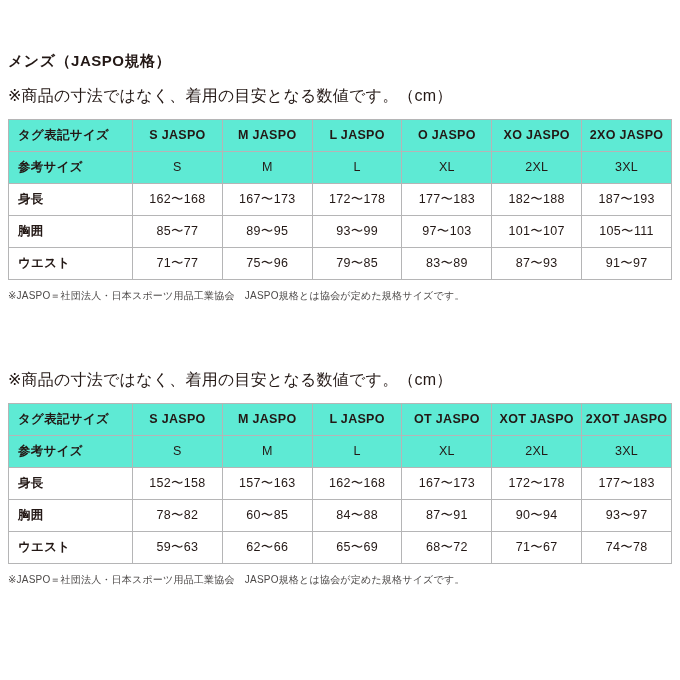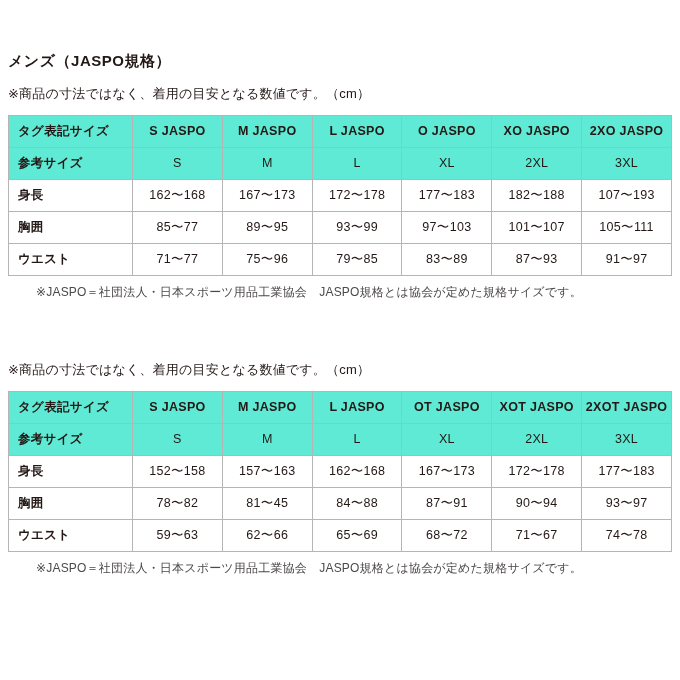--- a/index.html
+++ b/index.html
@@ -31,23 +31,23 @@
 
   .sec-title {
     font-size: 15px;
     font-weight: bold;
     letter-spacing: 0.5px;
     color: #231815;
     margin: 0 0 16px 0;
     line-height: 1.2;
   }
   .sec-note {
-    font-size: 13px;
-    color: #231815;
-    margin: 4px 0 12px 0;
+    font-size: 16px;
+    color: #231815;
+    margin: 12px 0 12px 0;
     line-height: 1.3;
     letter-spacing: 0.2px;
   }
   table.size-table {
     border-collapse: collapse;
     width: 664px;
     table-layout: fixed;
   }
   table.size-table td {
     border: 1px solid #b5b5b6;
@@ -69,26 +69,25 @@
   table.size-table tr.head-row td {
     font-weight: bold;
   }
   table.size-table tr.head-row td.rowhead {
     font-weight: bold;
   }
   table.size-table tr.band td {
     background: #5eead4;
   }
   .foot-note {
-    font-size: 12px;
+    font-size: 10px;
     color: #4c4948;
     margin-top: 9px;
     letter-spacing: 0.2px;
     line-height: 1.3;
-    margin-left: 28px;
   }
 </style>
 </head>
 <body>
 
 <div class="page">
 
   <div class="section section-men">
     <h2 class="sec-title">メンズ（JASPO規格）</h2>
     <p class="sec-note">※商品の寸法ではなく、着用の目安となる数値です。（cm）</p>
@@ -112,21 +111,21 @@
           <td>2XL</td>
           <td>3XL</td>
         </tr>
         <tr>
           <td class="rowhead">身長</td>
           <td>162〜168</td>
           <td>167〜173</td>
           <td>172〜178</td>
           <td>177〜183</td>
           <td>182〜188</td>
-          <td>107〜193</td>
+          <td>187〜193</td>
         </tr>
         <tr>
           <td class="rowhead">胸囲</td>
           <td>85〜77</td>
           <td>89〜95</td>
           <td>93〜99</td>
           <td>97〜103</td>
           <td>101〜107</td>
           <td>105〜111</td>
         </tr>
@@ -171,21 +170,21 @@
           <td>152〜158</td>
           <td>157〜163</td>
           <td>162〜168</td>
           <td>167〜173</td>
           <td>172〜178</td>
           <td>177〜183</td>
         </tr>
         <tr>
           <td class="rowhead">胸囲</td>
           <td>78〜82</td>
-          <td>81〜45</td>
+          <td>60〜85</td>
           <td>84〜88</td>
           <td>87〜91</td>
           <td>90〜94</td>
           <td>93〜97</td>
         </tr>
         <tr>
           <td class="rowhead">ウエスト</td>
           <td>59〜63</td>
           <td>62〜66</td>
           <td>65〜69</td>

